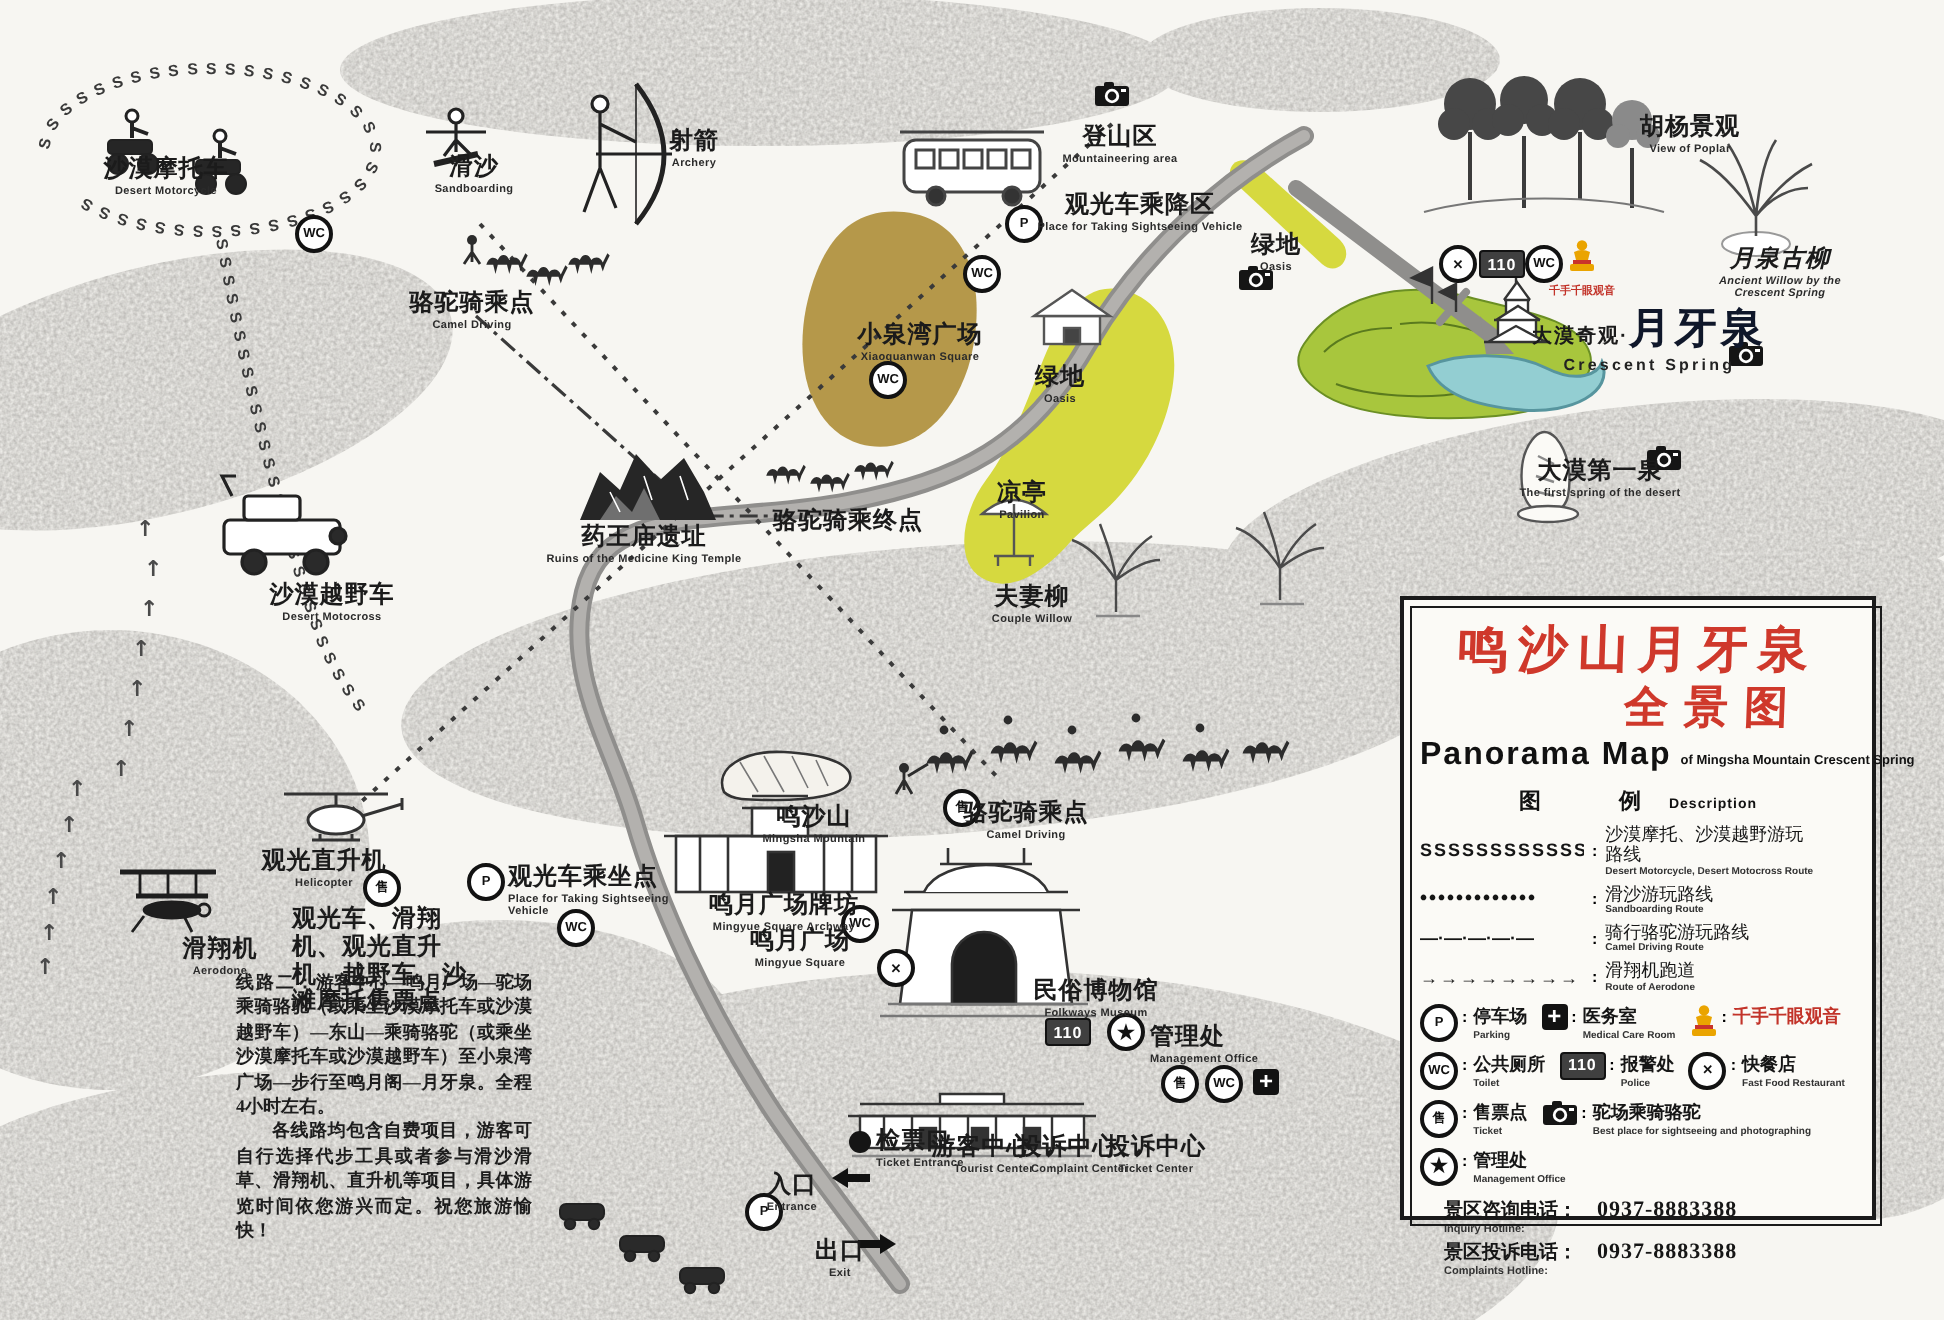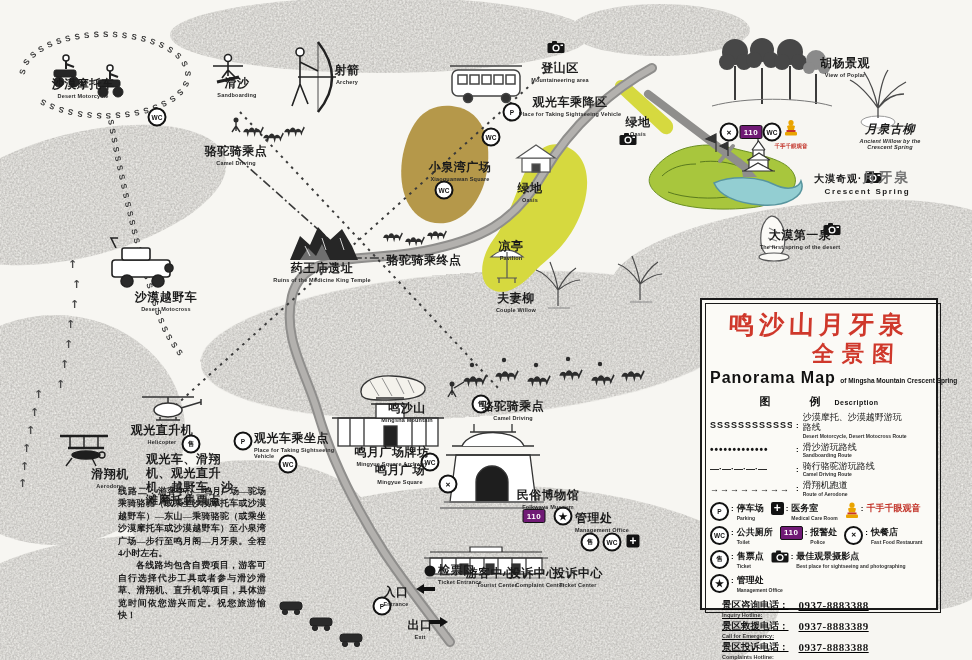--- a/index.html
+++ b/index.html
@@ -10,32 +10,32 @@
 
   
   .poi{position:absolute;text-align:center;transform:translateX(-50%);z-index:30;pointer-events:none;}
   .poi.left{transform:none;text-align:left;}
   .poi .cn{font-size:12px;font-weight:bold;color:#1b1b1b;letter-spacing:.5px;line-height:1.15;
            font-family:"Liberation Sans",sans-serif;}
   .poi .en{font-size:5.5px;font-weight:bold;color:#2b2b2b;letter-spacing:.2px;margin-top:1px;line-height:1.2;}
   .poi.stamp-cap .cn{color:#c23329;font-size:5.5px;letter-spacing:0;}
 
   
-  #crescent{position:absolute;left:814px;top:150px;z-index:30;text-align:right;}
+  #crescent{position:absolute;left:766px;top:150px;z-index:30;text-align:center;}
   #crescent .row{display:flex;align-items:baseline;white-space:nowrap;}
   #crescent .pref{font-size:10px;font-weight:bold;color:#1b1b1b;letter-spacing:1px;}
-  #crescent .name{font-size:14px;font-weight:bold;color:#737373;letter-spacing:2px;margin-top:19px;}
+  #crescent .name{font-size:21px;font-weight:bold;color:#0f172a;letter-spacing:2px;}
   #crescent .en{font-size:8px;font-weight:bold;color:#222;letter-spacing:1.6px;margin-top:0;}
 
   
   .badge{position:absolute;transform:translate(-50%,-50%);z-index:25;display:flex;align-items:center;justify-content:center;}
   .b-circle{width:15px;height:15px;border:2px solid #121212;border-radius:50%;background:#fff;
             font-size:6.5px;font-weight:bold;color:#121212;letter-spacing:0;}
   .b-circle.star{font-size:10px;}
-  .b-police{width:21px;height:12px;background:#701a75;border-radius:2px;color:#fff;
+  .b-police{width:21px;height:12px;background:#404040;border-radius:2px;color:#fff;
             font-size:8px;font-weight:bold;border:1px solid #121212;letter-spacing:.5px;}
   .b-med{width:13px;height:13px;background:#121212;border-radius:2px;color:#fff;font-size:12px;font-weight:bold;line-height:11px;}
   .b-dot{width:11px;height:11px;background:#151515;border-radius:50%;}
   .b-arrow{width:20px;height:10px;}
   .legend-inline .badge{position:static;transform:none;flex:none;}
 
   
   #routes-note{position:absolute;left:118px;top:485px;width:148px;z-index:30;
                font-family:"Liberation Serif",serif;color:#1d1d1d;}
   #routes-note p{margin:0;font-size:9px;line-height:1.38;font-weight:bold;text-align:justify;}
@@ -68,21 +68,21 @@
   .rl-text .cn{font-size:9px;font-weight:normal;color:#161616;line-height:1.15;width:104px;}
   .rl-text .en{font-size:5px;font-weight:bold;color:#333;}
 
   .il-row{display:flex;align-items:flex-start;margin-top:5px;}
   .il-item{display:flex;align-items:flex-start;margin-right:7px;}
   .il-item .colon{font-size:8px;font-weight:bold;margin:2px 3px 0 2px;}
   .il-item .txt .cn{font-size:9px;font-weight:bold;color:#161616;white-space:nowrap;}
   .il-item .txt .en{font-size:5px;font-weight:bold;color:#333;white-space:nowrap;}
   .il-item.red .txt .cn{color:#c23329;}
 
-  #hotlines{margin-top:6px;text-decoration:underline;}
+  #hotlines{margin-top:6px;}
   .hl-row{display:flex;align-items:flex-start;margin-top:2px;padding-left:12px;}
   .hl-row .cnw .cn{font-size:9.5px;font-weight:bold;color:#161616;font-family:"Liberation Serif",serif;white-space:nowrap;}
   .hl-row .cnw .en{font-size:5.5px;font-weight:bold;color:#333;}
   .hl-row .num{font-size:11px;font-weight:bold;color:#161616;font-family:"Liberation Serif",serif;
                margin-left:10px;letter-spacing:.5px;}
 </style>
 </head>
 <body>
 
 <div id="stage">
@@ -692,21 +692,21 @@
               <svg width="18" height="13" viewBox="0 0 18 13">
                 <rect x="0.5" y="2.5" width="17" height="10" rx="1.5" fill="#151515"></rect>
                 <rect x="5" y="0.5" width="5" height="3" rx="1" fill="#151515"></rect>
                 <circle cx="9" cy="7.5" r="3.6" fill="#fff"></circle>
                 <circle cx="9" cy="7.5" r="2.2" fill="#151515"></circle>
                 <rect x="13.5" y="4" width="2.5" height="1.5" fill="#fff"></rect>
               </svg>
             </div>
             <span class="colon">:</span>
             <span class="txt">
-              <div class="cn">最佳观景摄影点</div>
+              <div class="cn">驼场乘骑骆驼</div>
               <div class="en">Best place for sightseeing and photographing</div>
             </span>
           </div>
         </div>
         <div class="il-row">
           <div class="il-item">
             <div class="badge b-circle star">★</div>
             <span class="colon">:</span>
             <span class="txt">
               <div class="cn">管理处</div>
@@ -718,27 +718,20 @@
     <div id="hotlines">
         <div class="hl-row">
           <div class="cnw">
             <div class="cn">景区咨询电话：</div>
             <div class="en">Inquiry Hotline:</div>
           </div>
           <div class="num">0937-8883388</div>
         </div>
         <div class="hl-row">
           <div class="cnw">
-            <div class="cn">景区救援电话：</div>
-            <div class="en">Call for Emergency:</div>
-          </div>
-          <div class="num">0937-8883389</div>
-        </div>
-        <div class="hl-row">
-          <div class="cnw">
             <div class="cn">景区投诉电话：</div>
             <div class="en">Complaints Hotline:</div>
           </div>
           <div class="num">0937-8883388</div>
         </div>
       </div>
   </div>
 </div>
 
 </body></html>

